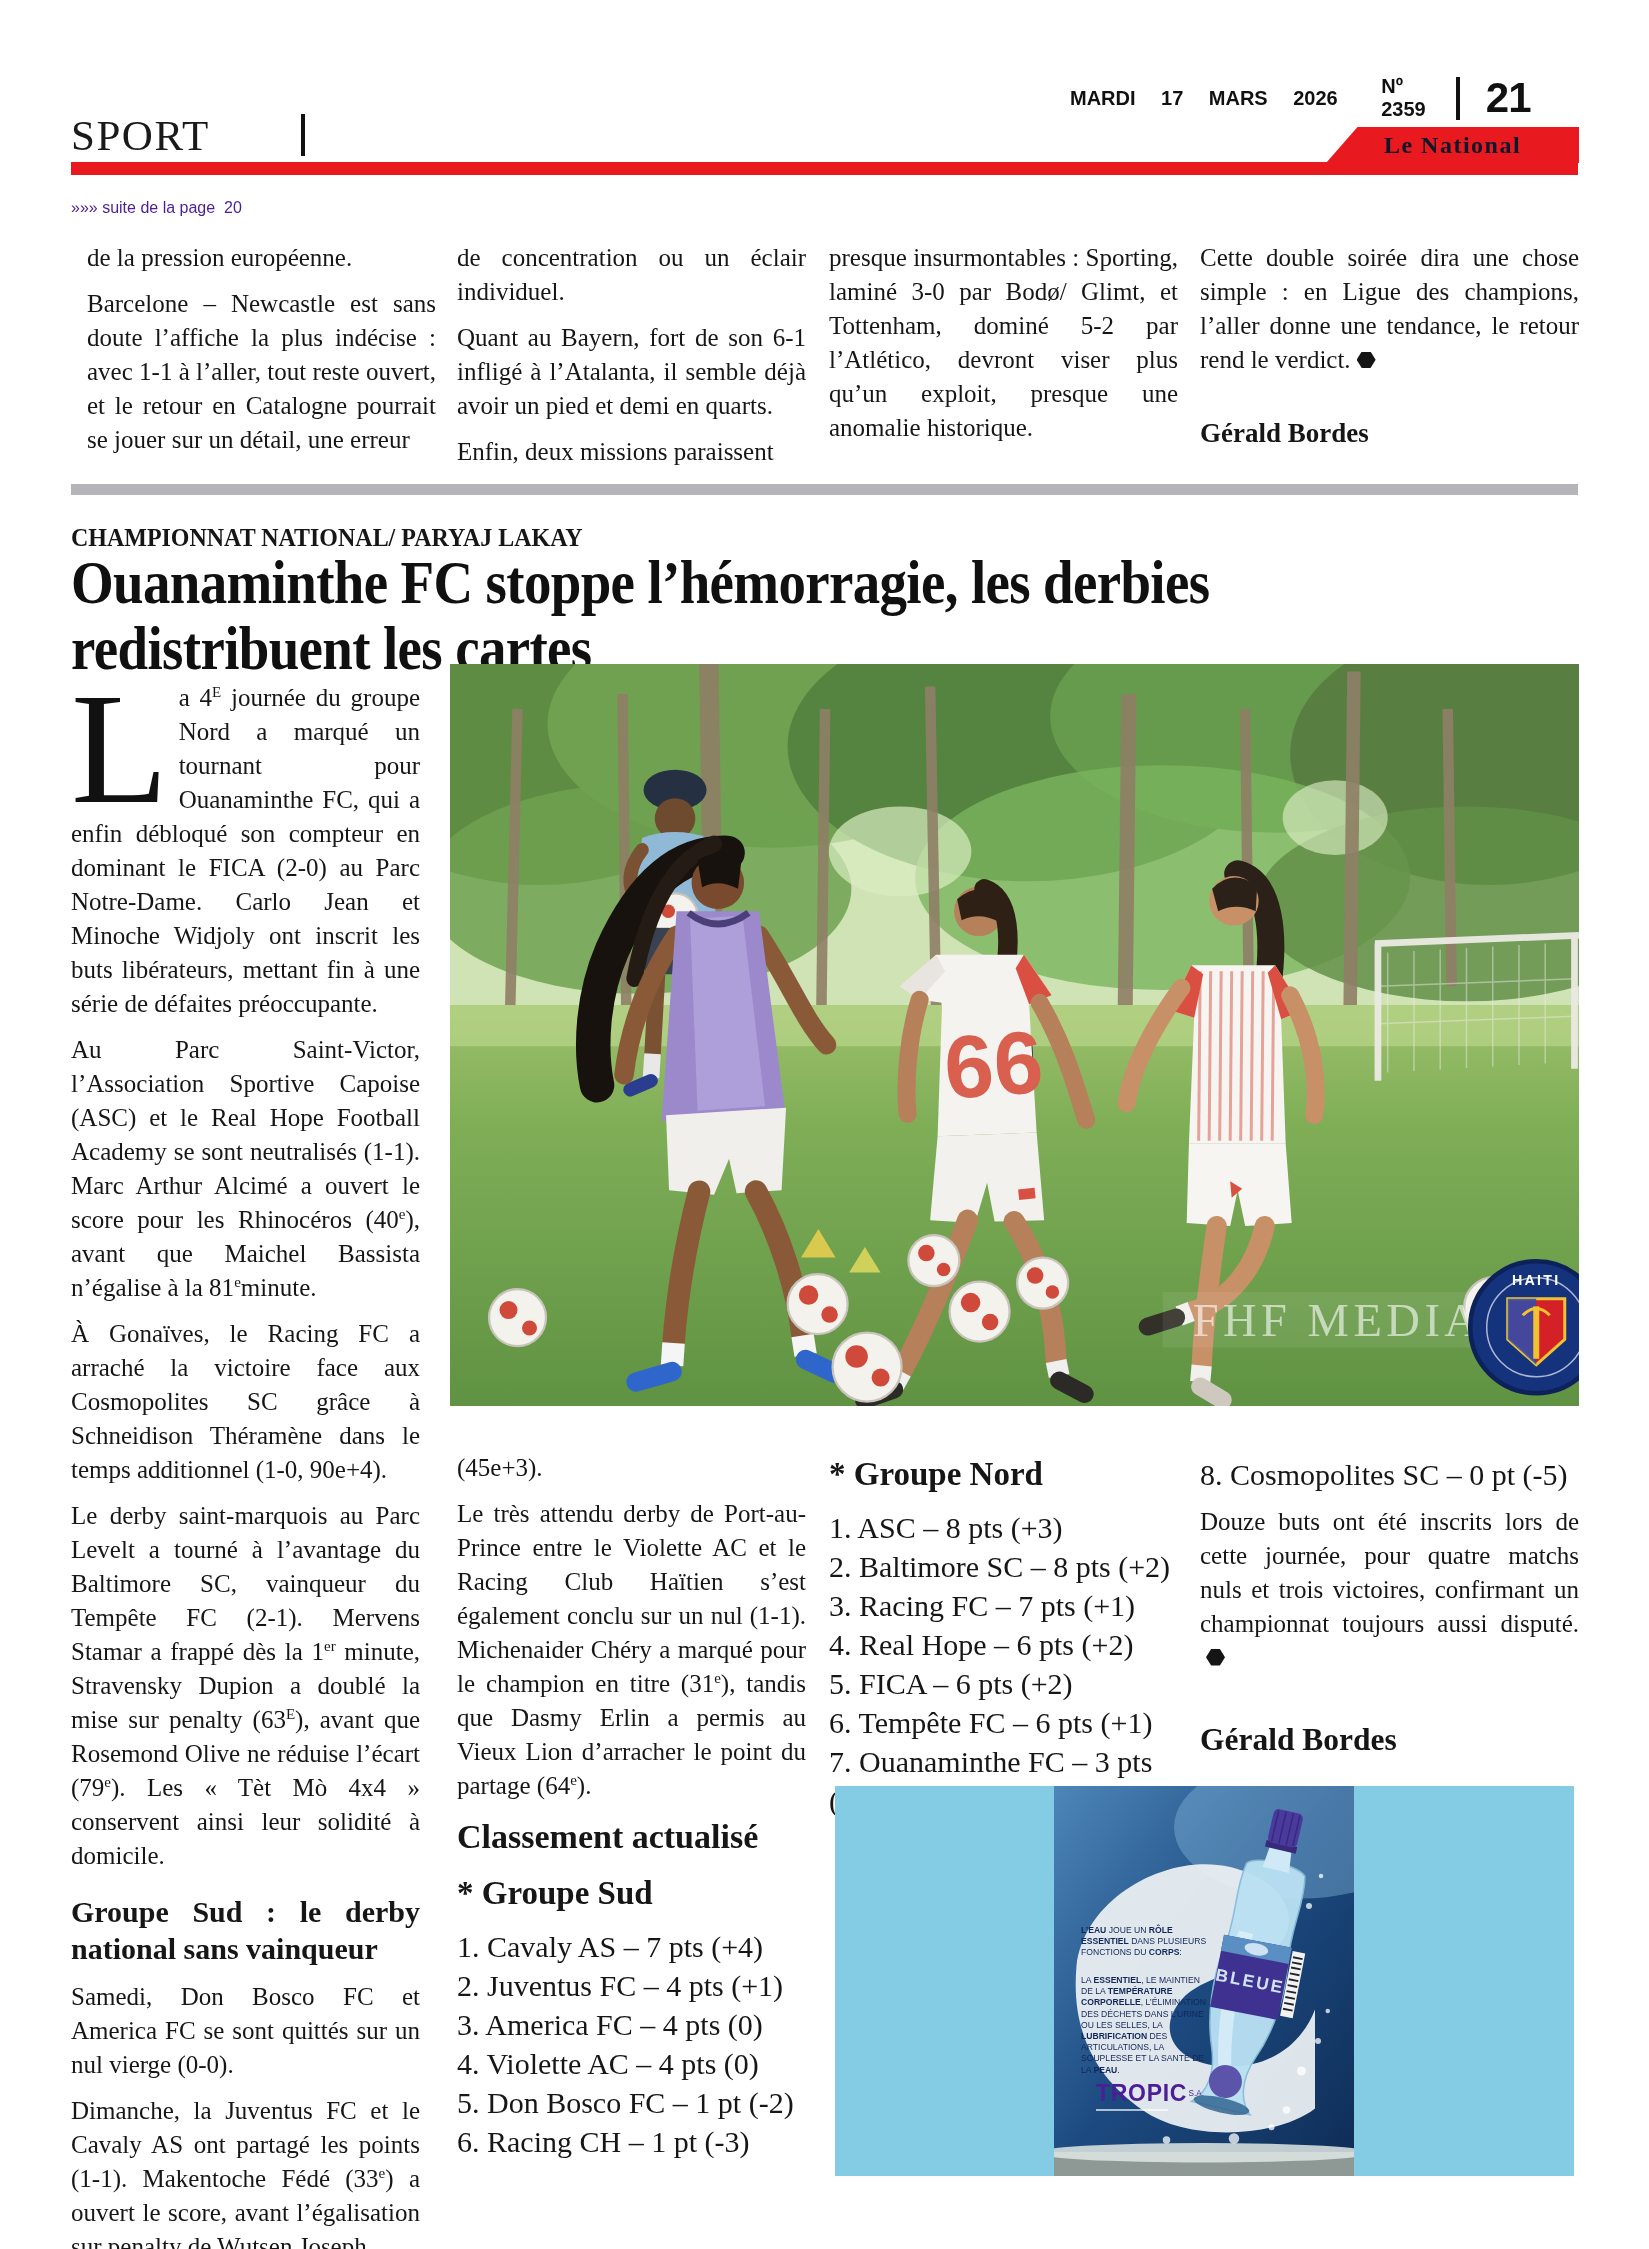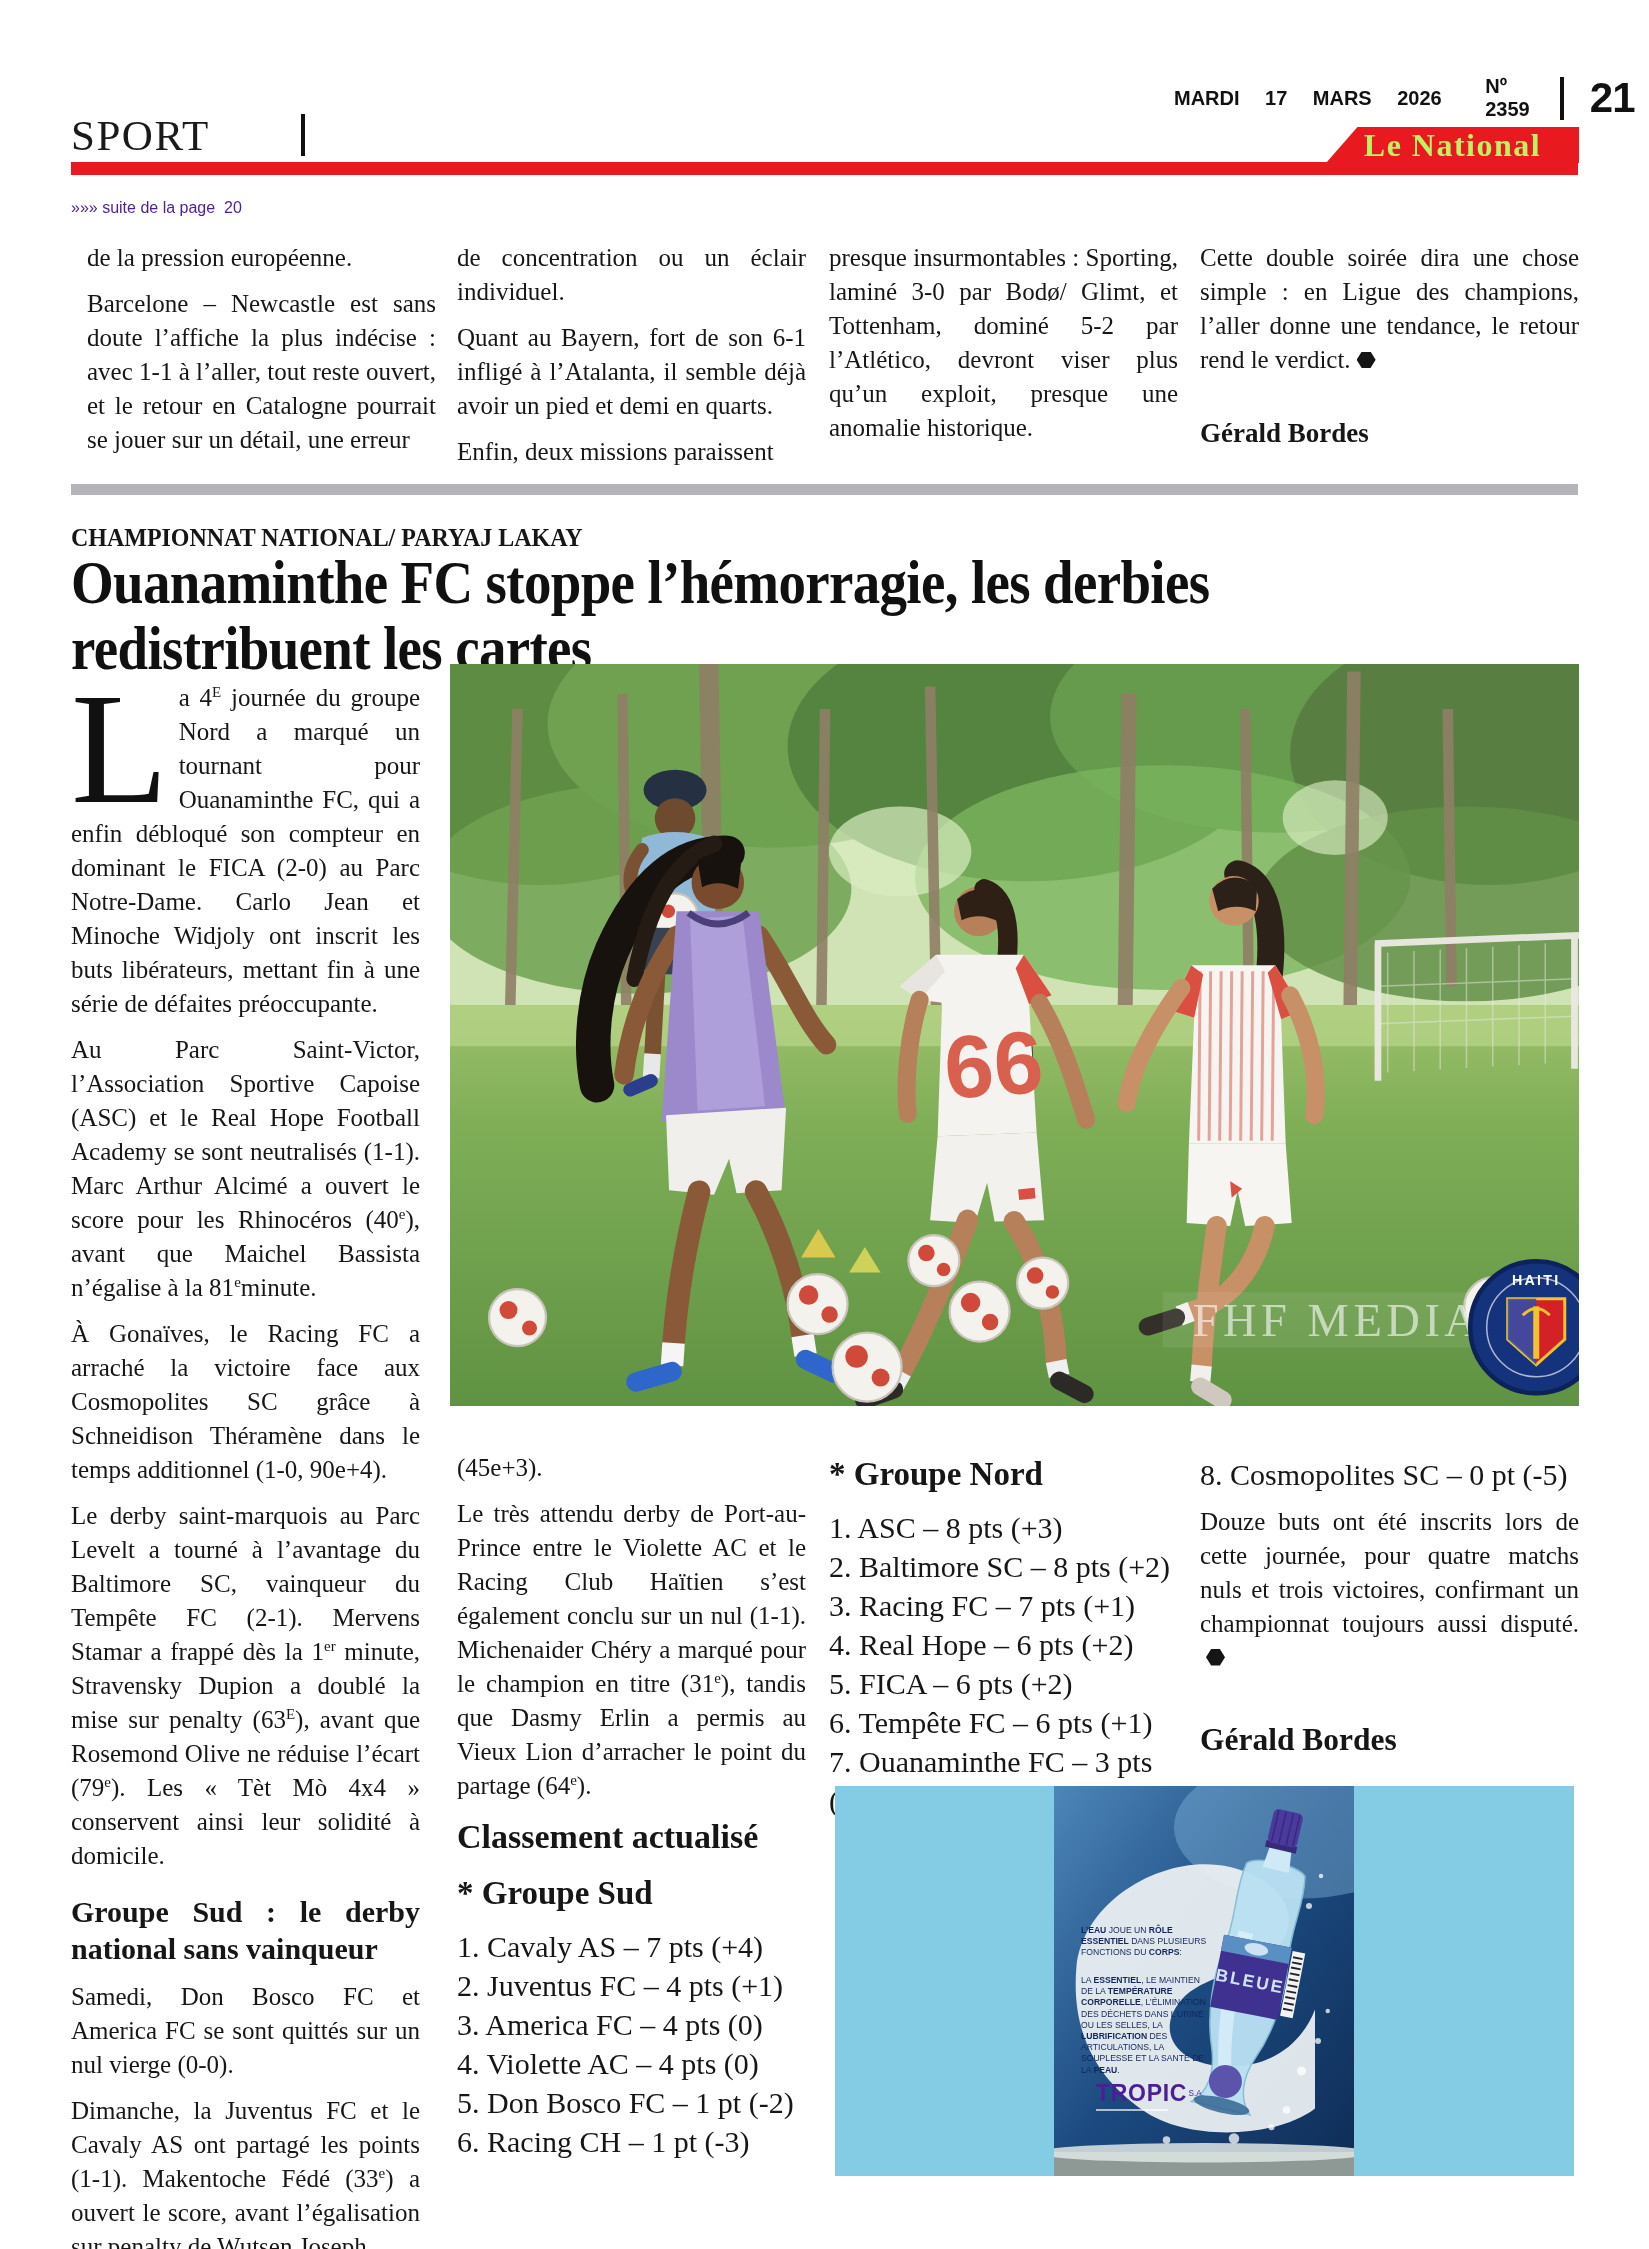--- a/index.html
+++ b/index.html
@@ -1,29 +1,29 @@
 <!DOCTYPE html>
 <html style="font-size:12px"><head>
 <meta charset="utf-8">
 <style>
   html,body{margin:0;padding:0;background:#e9e9e9;}
   .page{position:relative;width:1650px;height:2250px;background:#ffffff;overflow:hidden;
         font-family:"Liberation Serif",serif;color:#161616;}
   
-  #dateline{position:absolute;left:1174px;top:72px;width:461px;height:52px;display:flex;
+  #dateline{position:absolute;left:1070px;top:72px;width:461px;height:52px;display:flex;
             align-items:center;justify-content:flex-end;gap:25.5px;
             font-family:"Liberation Sans",sans-serif;font-weight:700;font-size:20px;color:#111;}
   #dateline .pgbar{width:6.7px;height:43px;background:#111;margin-left:4.5px;}
   #dateline .pgnum{font-size:42px;letter-spacing:-0.7px;}
   #sport-title{position:absolute;left:71px;top:111px;font-size:43px;font-weight:400;letter-spacing:1.5px;color:#1a1a1a;}
   #sport-sep{position:absolute;left:301px;top:114px;width:3.7px;height:42px;background:#111;}
   #redbar{position:absolute;left:71px;top:162px;width:1507px;height:12.7px;background:#e8191f;}
   #brand-flag{position:absolute;left:1326px;top:127px;width:253px;height:36px;background:#e8191f;
               clip-path:polygon(31.5px 0,100% 0,100% 100%,0 100%);display:flex;align-items:center;justify-content:center;}
-  #brand-flag span{color:#bef264;font-weight:700;font-size:32px;letter-spacing:1.5px;font-family:"Liberation Serif",serif;}
+  #brand-flag span{color:#0f172a;font-weight:700;font-size:24px;letter-spacing:1.5px;font-family:"Liberation Serif",serif;}
   #suite{position:absolute;left:71px;top:199px;color:#4c1d95;font-family:"Liberation Sans",sans-serif;
          font-size:16px;font-weight:500;white-space:pre;}
   
   .tcol{position:absolute;top:241px;width:349px;font-size:25px;line-height:34px;text-align:justify;}
   .tcol p{margin:0 0 12px 0;}
   #tcol1{left:63px;margin-left:24px;} #tcol2{left:457px;} #tcol3{left:829px;} #tcol4{left:1200px;width:379px;}
   .byline{font-weight:700;font-size:27px;margin-top:39px;text-align:left;}
   .endmark{display:inline-block;width:19px;height:16.5px;background:#151515;vertical-align:baseline;
            clip-path:polygon(27% 0,73% 0,100% 50%,73% 100%,27% 100%,0 50%);margin-left:6px;}
   

